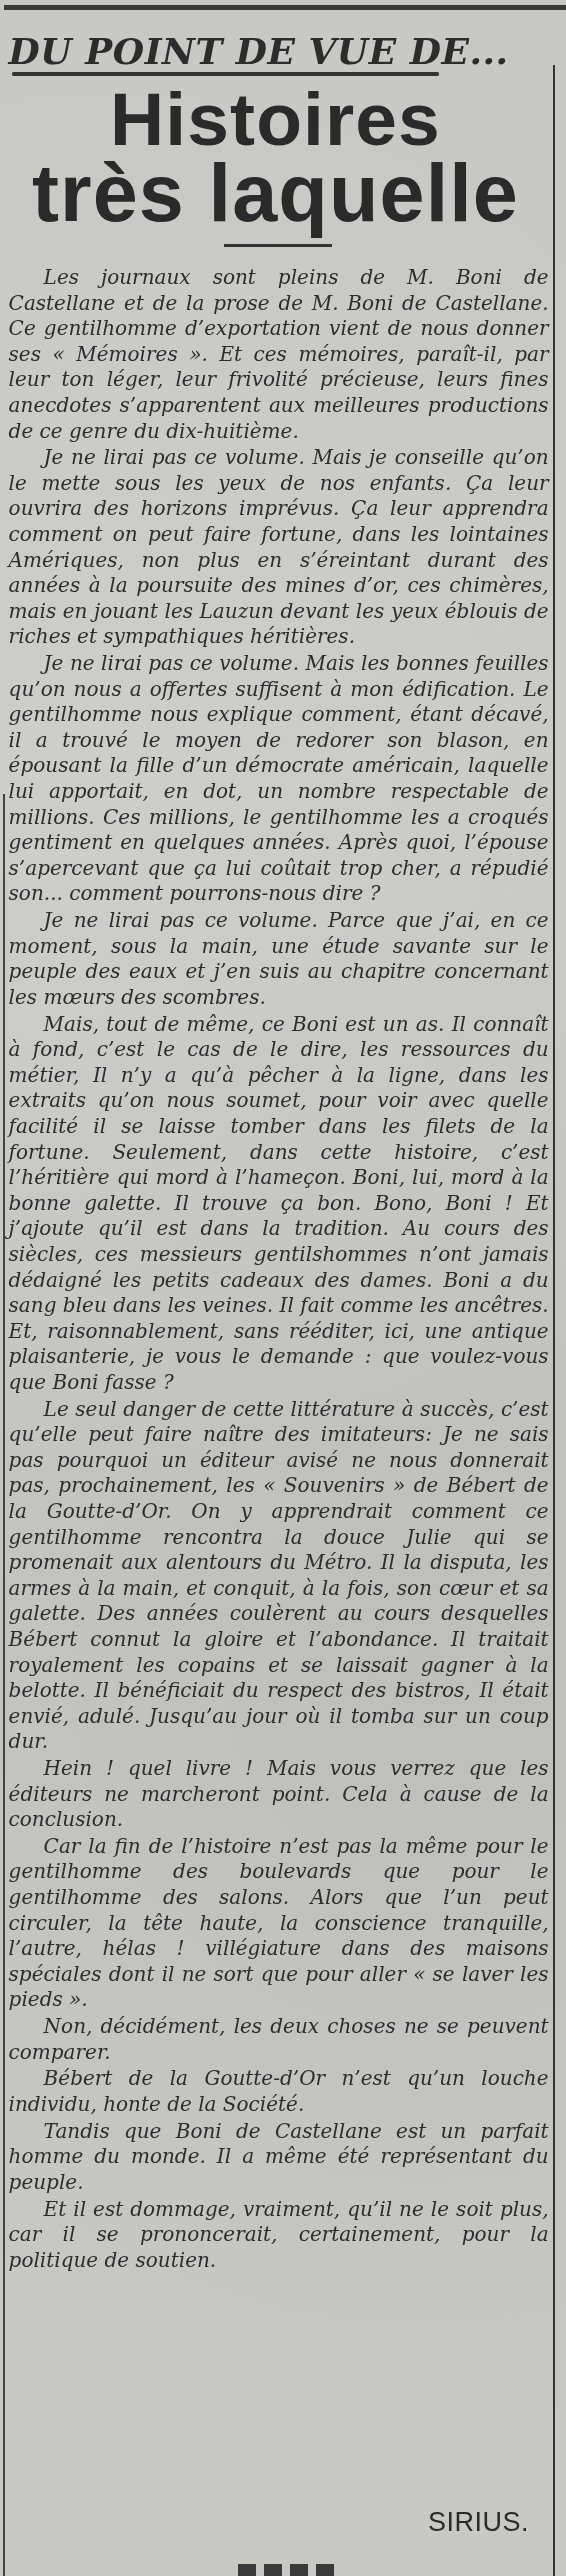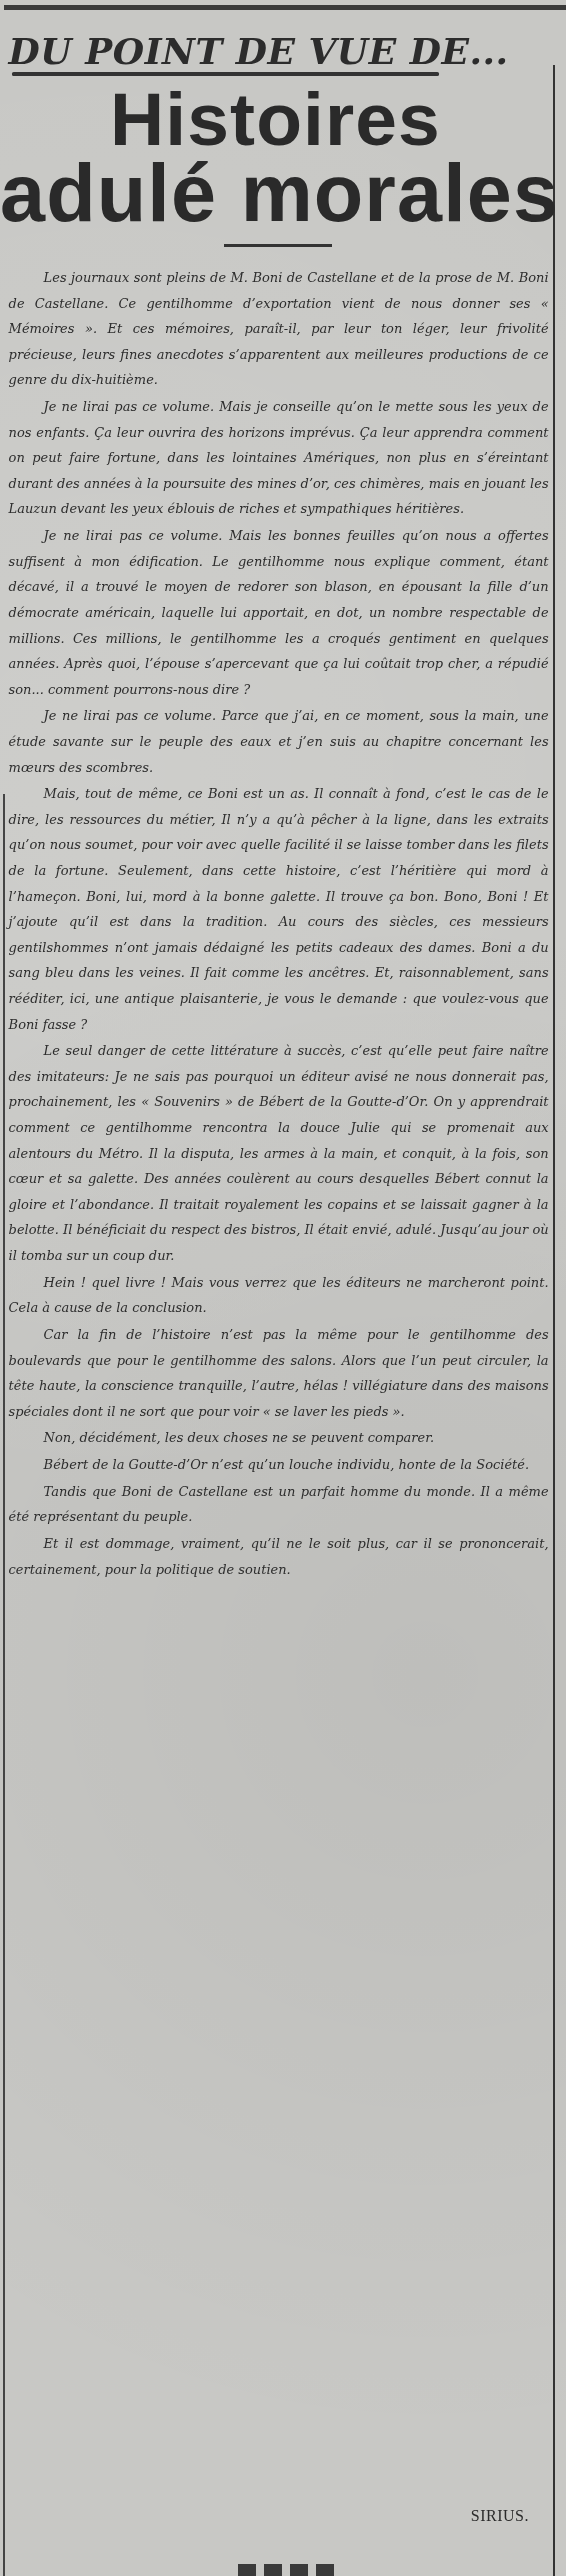--- a/index.html
+++ b/index.html
@@ -99,36 +99,36 @@
     height: 2.7px;
     background: #333;
   }
   .body-text {
     position: absolute;
     left: 8.6px;
     top: 265px;
     width: 540px;
     font-family: "DejaVu Serif", "Liberation Serif", serif;
     font-style: italic;
-    font-size: 13px;
+    font-size: 20px;
     line-height: 25.6px;
     text-align: justify;
     hyphens: manual;
     color: #2d2d2d;
   }
   .body-text p {
     margin: 0 0 1.1px 0;
     text-indent: 35px;
   }
   .signature {
     position: absolute;
     right: 38px;
     top: 2507px;
-    font-family: Liberation Serif, serif;
-    font-size: 16px;
+    font-family: Liberation Sans, sans-serif;
+    font-size: 27px;
     letter-spacing: 0.5px;
     color: #2b2b2b;
   }
   .end-marks {
     position: absolute;
     left: 238px;
     top: 2564px;
     display: flex;
     gap: 7.6px;
   }
@@ -145,33 +145,33 @@
 <div class="paper">
 
   <div class="top-bar"></div>
   <div class="col-rule-right"></div>
   <div class="col-rule-left"></div>
 
   <div class="kicker">DU POINT DE VUE DE...</div>
   <div class="kicker-rule"></div>
 
   <div class="title title-1">Histoires</div>
-  <div class="title title-2">adulé morales</div>
+  <div class="title title-2">très laquelle</div>
 
   <div class="short-rule"></div>
 
   <div class="body-text">
     <p>Les journaux sont pleins de M. Boni de Castellane et de la prose de M. Boni de Castellane. Ce gentilhomme d’exportation vient de nous donner ses « Mémoires ». Et ces mémoires, paraît-il, par leur ton léger, leur frivolité précieuse, leurs fines anecdotes s’apparentent aux meilleures productions de ce genre du dix-huitième.</p>
     <p>Je ne lirai pas ce volume. Mais je conseille qu’on le mette sous les yeux de nos enfants. Ça leur ouvrira des horizons imprévus. Ça leur apprendra comment on peut faire fortune, dans les lointaines Amériques, non plus en s’éreintant durant des années à la poursuite des mines d’or, ces chimères, mais en jouant les Lauzun devant les yeux éblouis de riches et sympathiques héritières.</p>
     <p>Je ne lirai pas ce volume. Mais les bonnes feuilles qu’on nous a offertes suffisent à mon édification. Le gentilhomme nous explique comment, étant décavé, il a trouvé le moyen de redorer son blason, en épousant la fille d’un démocrate américain, laquelle lui apportait, en dot, un nombre respectable de millions. Ces millions, le gentilhomme les a croqués gentiment en quelques années. Après quoi, l’épouse s’apercevant que ça lui coûtait trop cher, a répudié son... comment pourrons-nous dire ?</p>
     <p>Je ne lirai pas ce volume. Parce que j’ai, en ce moment, sous la main, une étude savante sur le peuple des eaux et j’en suis au chapitre concernant les mœurs des scombres.</p>
     <p>Mais, tout de même, ce Boni est un as. Il connaît à fond, c’est le cas de le dire, les ressources du métier, Il n’y a qu’à pêcher à la ligne, dans les extraits qu’on nous soumet, pour voir avec quelle facilité il se laisse tomber dans les filets de la fortune. Seulement, dans cette histoire, c’est l’héritière qui mord à l’hameçon. Boni, lui, mord à la bonne galette. Il trouve ça bon. Bono, Boni ! Et j’ajoute qu’il est dans la tradition. Au cours des siècles, ces messieurs gentilshommes n’ont jamais dédaigné les petits cadeaux des dames. Boni a du sang bleu dans les veines. Il fait comme les ancêtres. Et, raisonnablement, sans rééditer, ici, une antique plaisanterie, je vous le demande : que voulez-vous que Boni fasse ?</p>
     <p>Le seul danger de cette littérature à succès, c’est qu’elle peut faire naître des imitateurs: Je ne sais pas pourquoi un éditeur avisé ne nous donnerait pas, prochainement, les « Souvenirs » de Bébert de la Goutte-d’Or. On y apprendrait comment ce gentilhomme rencontra la douce Julie qui se promenait aux alentours du Métro. Il la disputa, les armes à la main, et conquit, à la fois, son cœur et sa galette. Des années coulèrent au cours desquelles Bébert connut la gloire et l’abondance. Il traitait royalement les copains et se laissait gagner à la belotte. Il bénéficiait du respect des bistros, Il était envié, adulé. Jusqu’au jour où il tomba sur un coup dur.</p>
     <p>Hein ! quel livre ! Mais vous verrez que les éditeurs ne marcheront point. Cela à cause de la conclusion.</p>
-    <p>Car la fin de l’histoire n’est pas la même pour le gentilhomme des boulevards que pour le gentilhomme des salons. Alors que l’un peut circuler, la tête haute, la conscience tranquille, l’autre, hélas ! villégiature dans des maisons spéciales dont il ne sort que pour voir « se laver les pieds ».</p>
+    <p>Car la fin de l’histoire n’est pas la même pour le gentilhomme des boulevards que pour le gentilhomme des salons. Alors que l’un peut circuler, la tête haute, la conscience tranquille, l’autre, hélas ! villégiature dans des maisons spéciales dont il ne sort que pour aller « se laver les pieds ».</p>
     <p>Non, décidément, les deux choses ne se peuvent comparer.</p>
     <p>Bébert de la Goutte-d’Or n’est qu’un louche individu, honte de la Société.</p>
     <p>Tandis que Boni de Castellane est un parfait homme du monde. Il a même été représentant du peuple.</p>
     <p>Et il est dommage, vraiment, qu’il ne le soit plus, car il se prononcerait, certainement, pour la politique de soutien.</p>
   </div>
 
   <div class="signature">SIRIUS.</div>
 
   <div class="end-marks">
     <span></span>

